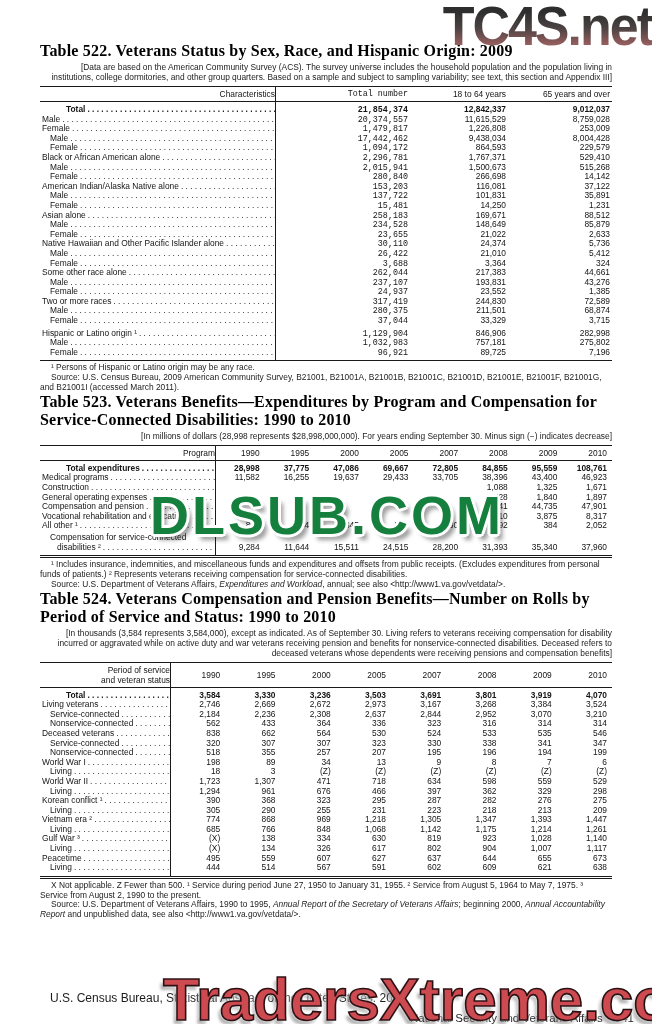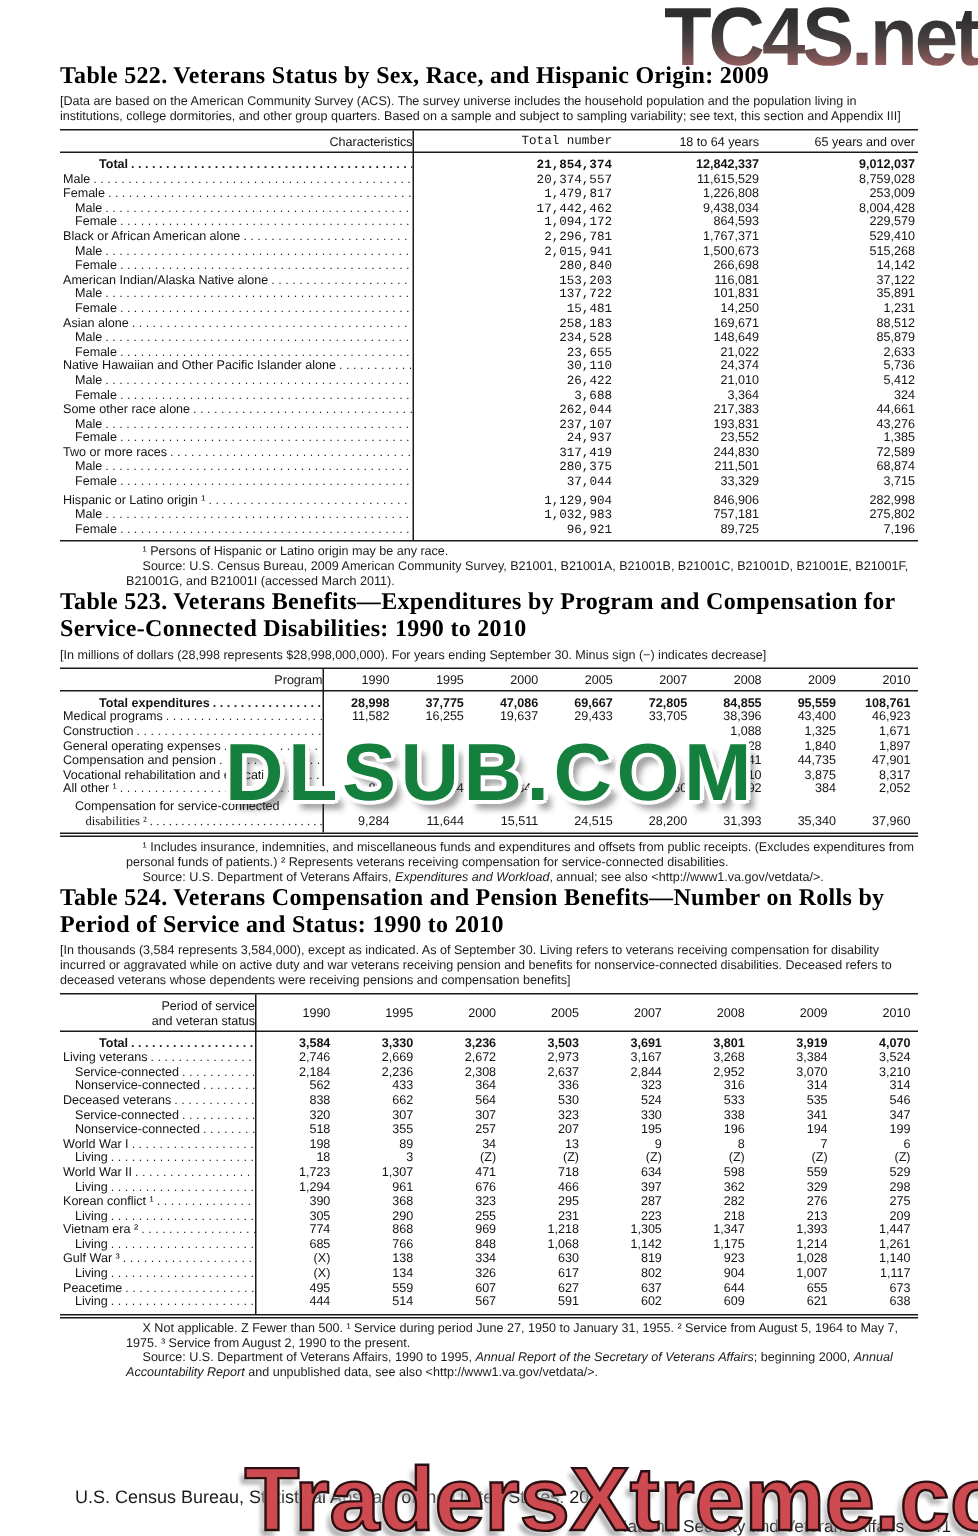--- a/index.html
+++ b/index.html
@@ -8,46 +8,46 @@
     position: relative; width: 652px; height: 1024px; background: #fff;
     font-family: "Liberation Sans", sans-serif; color: #141414; overflow: hidden;
     margin: 0 auto;
   }
   .content { position: absolute; left: 40px; top: 42px; width: 572px; }
   h2.tt {
     font-family: "Liberation Serif", serif; font-weight: bold; color: #000;
     font-size: 16px; line-height: 18px; margin: 0 0 2px 0; letter-spacing: .2px;
   }
   .mt { margin-top: 7px; }
-  .note { font-size: 8.4px; line-height: 10px; margin: 0 0 4px 0; color:#1c1c1c; }
+  .note { font-size: 8.4px; line-height: 10px; margin: 0 0 4px 0; color:#1c1c1c;text-align:right; }
   .tblbox { position: relative; border-top: 1px solid #1a1a1a; }
   .bot-single { border-bottom: 1.6px solid #1a1a1a; }
   .bot-double { border-bottom: 3px double #1a1a1a; }
   .vline { position: absolute; top: 0; bottom: 0; left: var(--lbl); width: 1px; background: #1a1a1a; }
   .thead { display: flex; align-items: center; border-bottom: 1px solid #1a1a1a; padding: 2px 0; }
   .hlbl { width: var(--lbl); text-align: right; font-size: 8.4px; line-height: 10px; }
   .hv { text-align: right; font-size: 8.4px; line-height: 10px; padding-right: 5px; }
   .tbody { padding: 3px 0 3px; }
   .row { display: flex; align-items: baseline; height: 9.6px; line-height: 9.6px; font-size: 8.4px; }
   .row.b { font-weight: bold; }
   .row.gap { margin-top: 3px; }
   .row.gap2 { margin-top: 2px; }
   .lbl { width: var(--lbl); display: flex; overflow: hidden; padding-left: 2px; }
   .i1 .lbl { padding-left: 26px; }
   .i2 .lbl { padding-left: 10px; }
-  .i3 .lbl { padding-left: 17px; font-family: Liberation Serif, serif; }
+  .i3 .lbl { padding-left: 17px; }
   .lt { white-space: nowrap; }
   .dots { flex: 1; overflow: hidden; white-space: nowrap; margin-left: 2px; color:#222; }
   .dots::after { content: ". . . . . . . . . . . . . . . . . . . . . . . . . . . . . . . . . . . . . . . . . . . . . . . . . . . . . . . . . . . . ."; }
   .val { text-align: right; }
   .t522 .v1 { width: 137px; padding-right: 4px; font-family: Liberation Mono, monospace; }
   .t522 .v2 { width: 98px;  padding-right: 4px; }
   .t522 .v3 { width: 102px; padding-right: 2px; }
   .t523 .val, .t524 .val, .t523 .hv, .t524 .hv { flex: 1 1 0; padding-right: 5px; }
-  .fn, .src { font-size: 8.4px; line-height: 9.8px; text-indent: 11px; color:#1c1c1c;margin-left:44px; }
+  .fn, .src { font-size: 8.4px; line-height: 9.8px; text-indent: 11px; color:#1c1c1c; }
   .fn { margin-top: 2px; }
   .it { font-style: italic; }
   
   .wm { position: absolute; z-index: 9; pointer-events: none; white-space: nowrap; }
   .wm-top {
     top: -2px; right: 0px; font-weight: bold; font-size: 52px; line-height: 52px;
     letter-spacing: -2px; transform: scaleY(1.06); transform-origin: top right;
     color: #6b4a4a;
   }
   @supports (-webkit-background-clip: text) {

